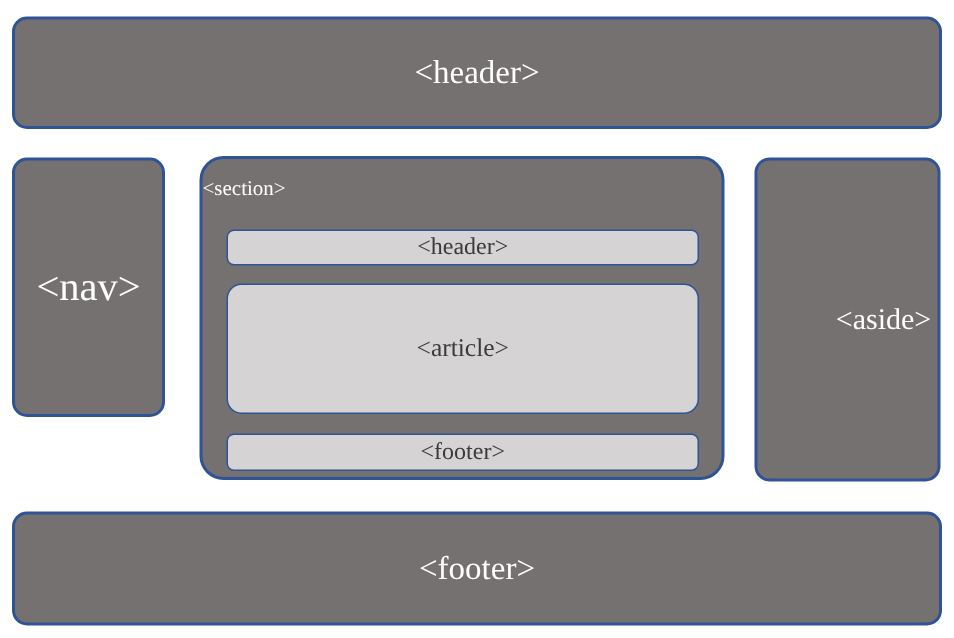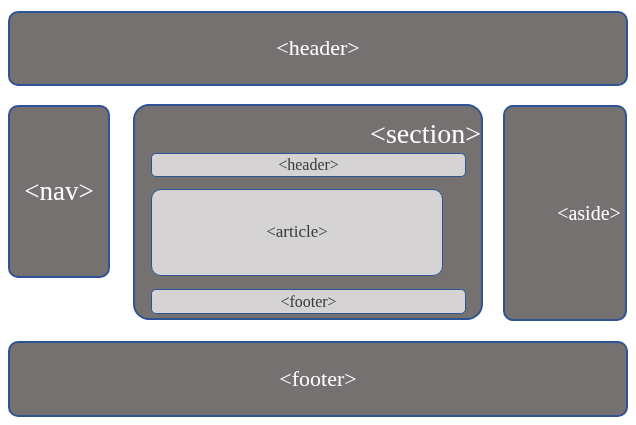--- a/index.html
+++ b/index.html
@@ -42,28 +42,27 @@
 
   .section-box {
     left: 133px; top: 104px; width: 350px; height: 216px;
     border-radius: 16px;
     background: var(--box-fill, #767171);
     border: 2px solid var(--border, #2F5496);
   }
   .section-title {
     position: absolute;
     top: 13px; left: 0; right: 0;
-    text-align: right;
+    text-align: left;
     color: var(--outer-text, #ffffff);
-    font-size: 28px;
+    font-size: 14px;
     line-height: 1.1;
-    padding-left: 26px;
   }
   .inner-header-box { left: 16px; top: 47px;  width: 315px; height: 24px; border-radius: 5px;  font-size: 16px; }
-  .article-box      { left: 16px; top: 83px;  width: 292px; height: 87px; border-radius: 10px; font-size: 17px; }
+  .article-box      { left: 16px; top: 83px;  width: 315px; height: 87px; border-radius: 10px; font-size: 17px; }
   .inner-footer-box { left: 16px; top: 183px; width: 315px; height: 25px; border-radius: 5px;  font-size: 16px; }
 </style>
 </head>
 <body>
 
 <div class="canvas">
 
   <div class="box outer header-box">
     <span class="label">&lt;header&gt;</span>
   </div>

